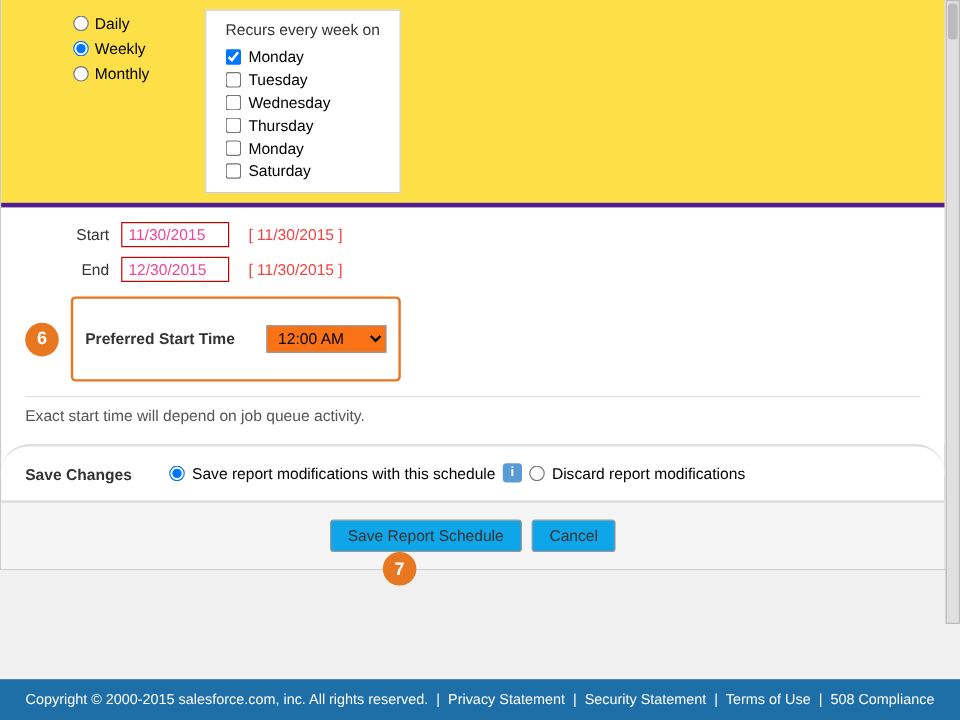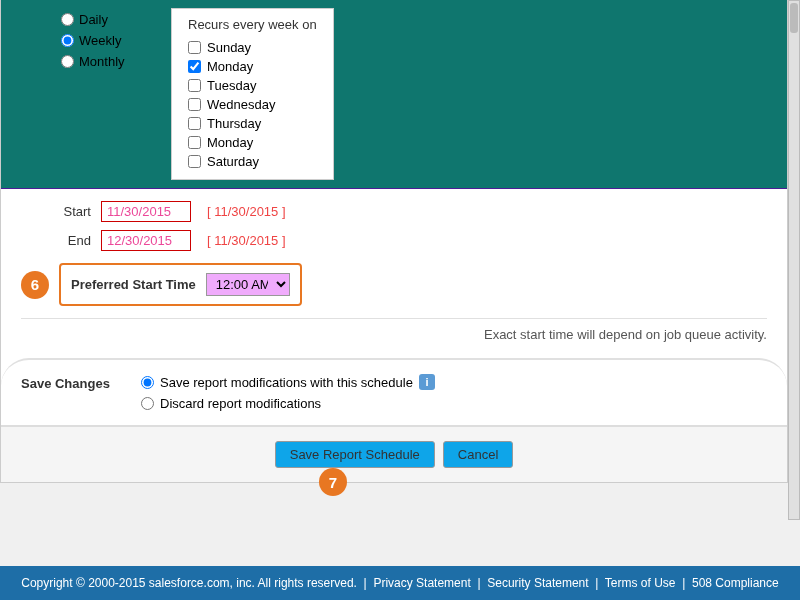--- a/index.html
+++ b/index.html
@@ -10,22 +10,22 @@
       width: 800px;
       height: 600px;
       overflow: hidden;
       position: relative;
     }
 
     
     .recurrence-section {
       display: flex;
       padding: 8px 10px;
-      border-bottom: 1px solid #4c1d95;
-      background: #0f766e;
+      border-bottom: 4px solid #4c1d95;
+      background: #fde047;
     }
 
     .radio-group {
       display: flex;
       flex-direction: column;
       padding: 4px 20px 4px 50px;
       gap: 6px;
       min-width: 160px;
     }
 
@@ -86,59 +86,59 @@
     .date-link {
       color: #ef4444;
       text-decoration: none;
       margin-left: 16px;
       font-size: 13px;
     }
 
     .preferred-time-wrapper {
       border: 2px solid #e87722;
       border-radius: 4px;
-      padding: 8px 10px;
+      padding: 22px 10px;
       display: inline-flex;
       align-items: center;
-      gap: 10px;
+      gap: 26px;
       margin-top: 4px;
       margin-bottom: 4px;
     }
 
     .preferred-time-label {
       font-weight: bold;
       color: #333;
       font-size: 13px;
     }
 
     .time-select {
       border: 1px solid #999;
       padding: 2px 5px;
       font-size: 13px;
-      background: #f0abfc;
-      width: 84px;
+      background: #f97316;
+      width: 100px;
     }
 
     .step-badge {
       background: #e87722;
       color: #fff;
       border-radius: 50%;
       width: 28px;
       height: 28px;
       display: flex;
       align-items: center;
       justify-content: center;
       font-weight: bold;
       font-size: 15px;
       position: absolute;
       left: 68px;
     }
 
     .exact-time-note {
-      text-align: right;
+      text-align: left;
       color: #555;
       font-size: 13px;
       padding: 8px 0 4px 0;
       border-top: 1px solid #e0e0e0;
       margin-top: 8px;
     }
 
     
     .save-changes-section {
       background: #fff;
@@ -152,21 +152,21 @@
     .save-changes-label {
       width: 120px;
       font-weight: bold;
       color: #333;
       padding-top: 2px;
       font-size: 13px;
     }
 
     .save-options {
       display: flex;
-      flex-direction: column;
+      flex-direction: row;
       gap: 6px;
     }
 
     .save-option-item {
       display: flex;
       align-items: center;
       gap: 6px;
     }
 
     .info-icon {
@@ -289,24 +289,20 @@
           <label for="weekly">Weekly</label>
         </div>
         <div class="radio-item">
           <input type="radio" name="recurrence" id="monthly" style="">
           <label for="monthly">Monthly</label>
         </div>
       </div>
 
       <div class="weekly-box">
         <div class="recurs-label">Recurs every week on</div>
-        <div class="day-item">
-          <input type="checkbox" id="sunday" style="">
-          <label for="sunday">Sunday</label>
-        </div>
         <div class="day-item">
           <input type="checkbox" id="monday" checked="" style="">
           <label for="monday">Monday</label>
         </div>
         <div class="day-item">
           <input type="checkbox" id="tuesday" style="">
           <label for="tuesday">Tuesday</label>
         </div>
         <div class="day-item">
           <input type="checkbox" id="wednesday" style="">

